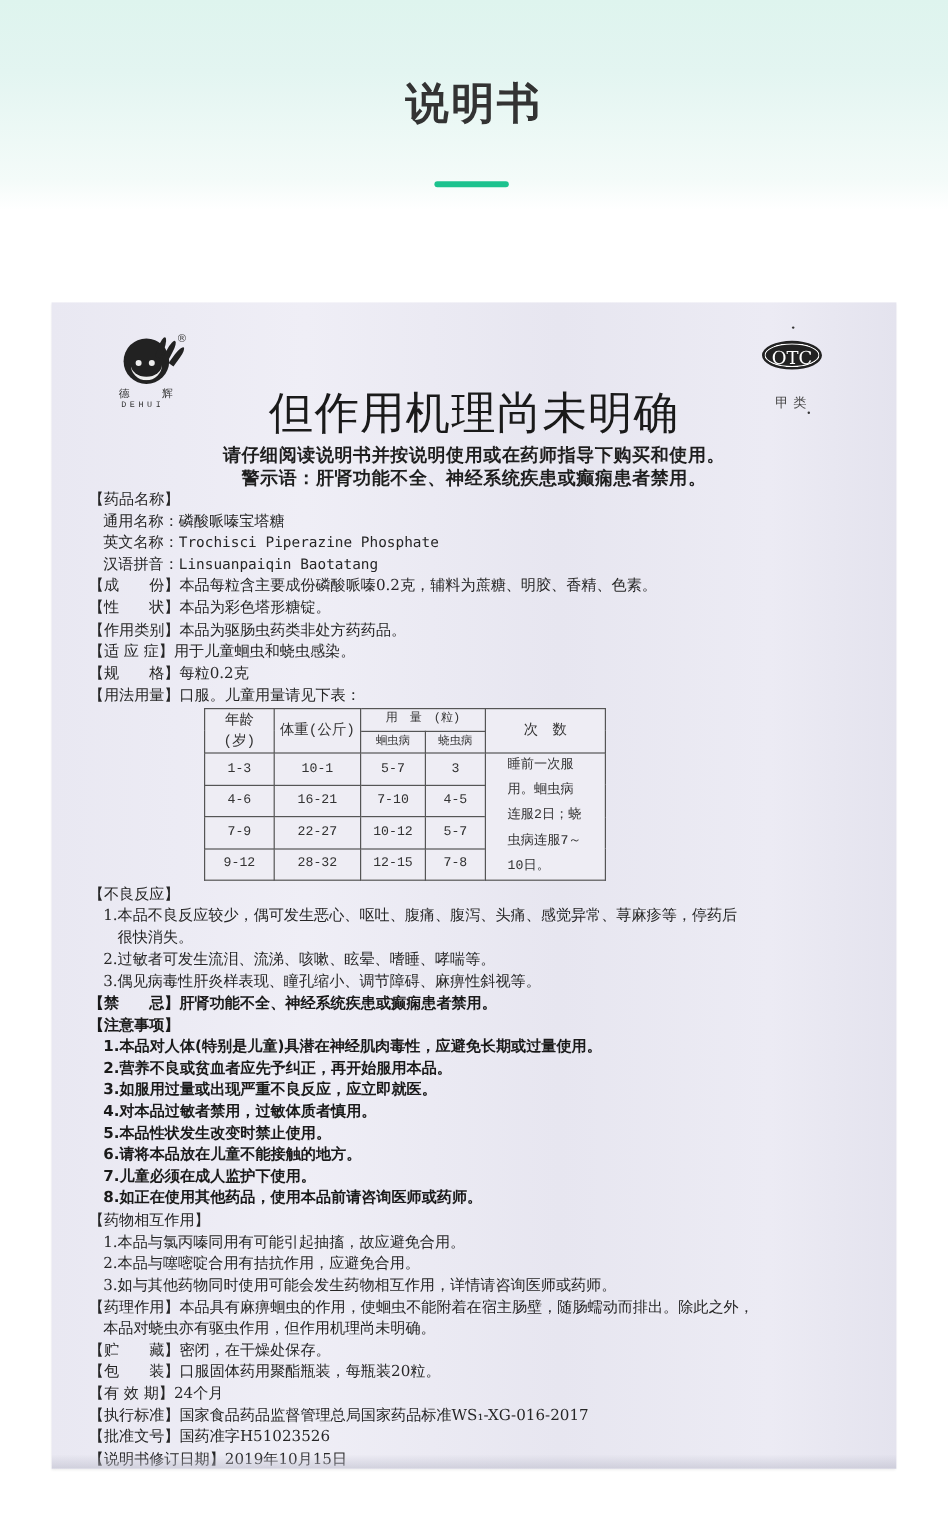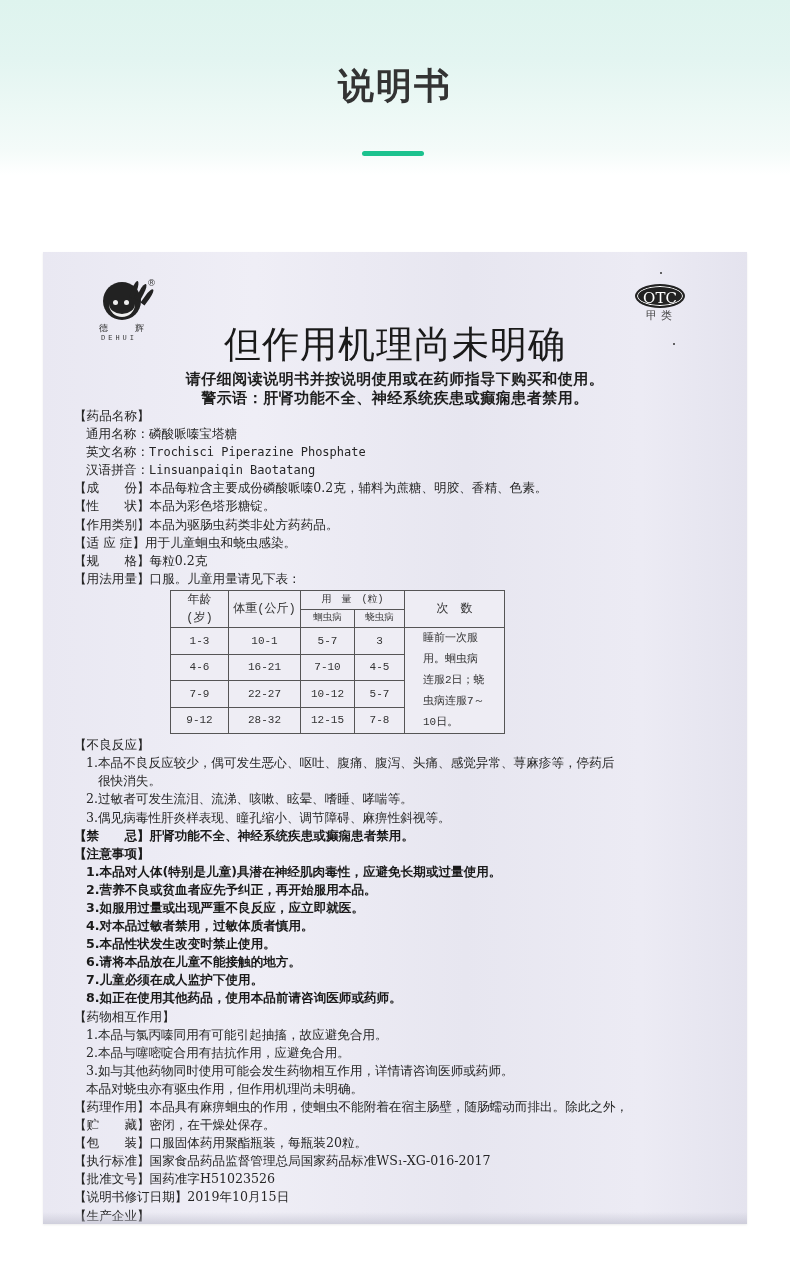--- a/index.html
+++ b/index.html
@@ -49,21 +49,21 @@
   .logo-reg { position: absolute; left: 52px; top: -2px; font-size: 9px; color: #444; font-family: "DejaVu Sans", sans-serif; }
   .logo-cn { position: absolute; top: 42px; font-size: 9px; color: #333; font-family: "DejaVu Sans", sans-serif; }
   .logo-en { position: absolute; left: 6px; top: 54px; font-size: 7px; letter-spacing: 3px; color: #333; font-family: Liberation Mono, monospace; }
 
   .otc { position: absolute; left: 592px; top: 32px; width: 52px; height: 46px; text-align: center; }
   .otc-badge {
     width: 50px; height: 24px; border-radius: 50%; background: #222; color: #fff;
     font-family: "DejaVu Serif", serif; font-size: 15px; line-height: 24px;
     border: 2px solid #222; box-shadow: inset 0 0 0 1px #fff;
   }
-  .otc-class { font-size: 11px; color: #444; margin-top: 0; letter-spacing: 4px; font-family: "DejaVu Sans", sans-serif; }
+  .otc-class { font-size: 11px; color: #444; margin-top: 20px; letter-spacing: 4px; font-family: "DejaVu Sans", sans-serif; }
   .dot { position: absolute; width: 2px; height: 2px; background: #333; border-radius: 50%; }
 
   .doc-title {
     position: absolute; left: 0; width: 704px; top: 68px; text-align: center;
     font-size: 37px; color: #1a1a1a; letter-spacing: 1px;
   }
   .notice {
     position: absolute; left: 0; width: 704px; text-align: center;
     font-family: "DejaVu Sans", "Liberation Sans", sans-serif; font-weight: bold;
     font-size: 15px; color: #1e1e1e; letter-spacing: 0.5px;
@@ -195,25 +195,26 @@
     <div class="row bold indent1">5.本品性状发生改变时禁止使用。</div>
     <div class="row bold indent1">6.请将本品放在儿童不能接触的地方。</div>
     <div class="row bold indent1">7.儿童必须在成人监护下使用。</div>
     <div class="row bold indent1">8.如正在使用其他药品，使用本品前请咨询医师或药师。</div>
 
     <div class="row">【药物相互作用】</div>
     <div class="row indent1">1.本品与氯丙嗪同用有可能引起抽搐，故应避免合用。</div>
     <div class="row indent1">2.本品与噻嘧啶合用有拮抗作用，应避免合用。</div>
     <div class="row indent1">3.如与其他药物同时使用可能会发生药物相互作用，详情请咨询医师或药师。</div>
 
+    <div class="row"><span>【药理作用】</span><span>本品具有麻痹蛔虫的作用，使蛔虫不能附着在宿主肠壁，随肠蠕动而排出。除此之外，</span></div>
     <div class="row indent1">本品对蛲虫亦有驱虫作用，但作用机理尚未明确。</div>
-    <div class="row"><span>【药理作用】</span><span>本品具有麻痹蛔虫的作用，使蛔虫不能附着在宿主肠壁，随肠蠕动而排出。除此之外，</span></div>
 
     <div class="row"><span>【贮　　藏】</span><span>密闭，在干燥处保存。</span></div>
     <div class="row"><span>【包　　装】</span><span>口服固体药用聚酯瓶装，每瓶装20粒。</span></div>
+    <div class="row"><span>【有 效 期】</span><span>24个月</span></div>
     <div class="row"><span>【执行标准】</span><span>国家食品药品监督管理总局国家药品标准WS₁-XG-016-2017</span></div>
     <div class="row"><span>【批准文号】</span><span>国药准字H51023526</span></div>
     <div class="row"><span>【说明书修订日期】</span><span>2019年10月15日</span></div>
 
     <div class="row">【生产企业】</div>
     <div class="row indent1"><span>企业名称：</span><span>四川德元药业集团有限公司</span></div>
 
   </div>
 
   <div class="paper-fold"></div>

